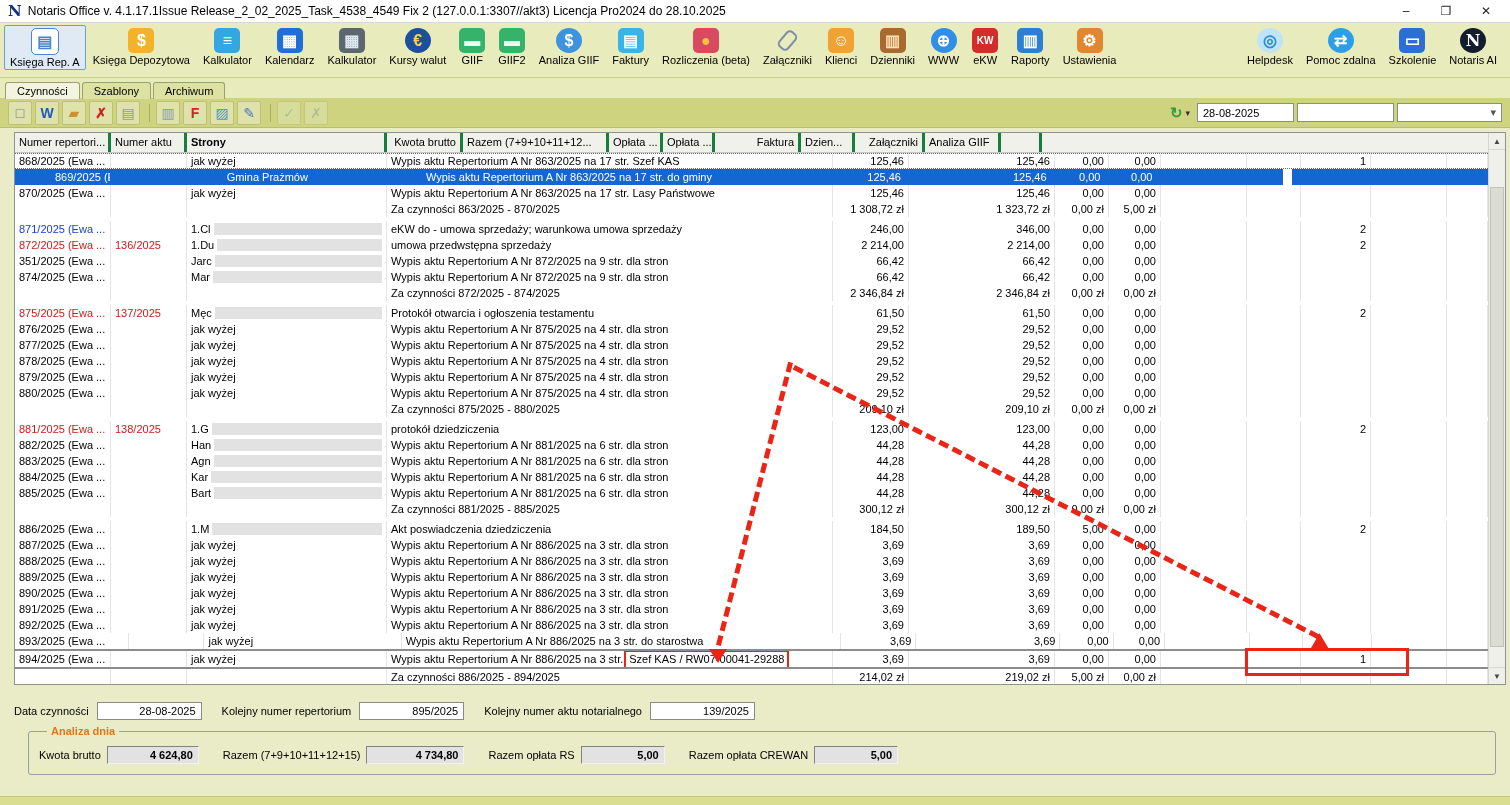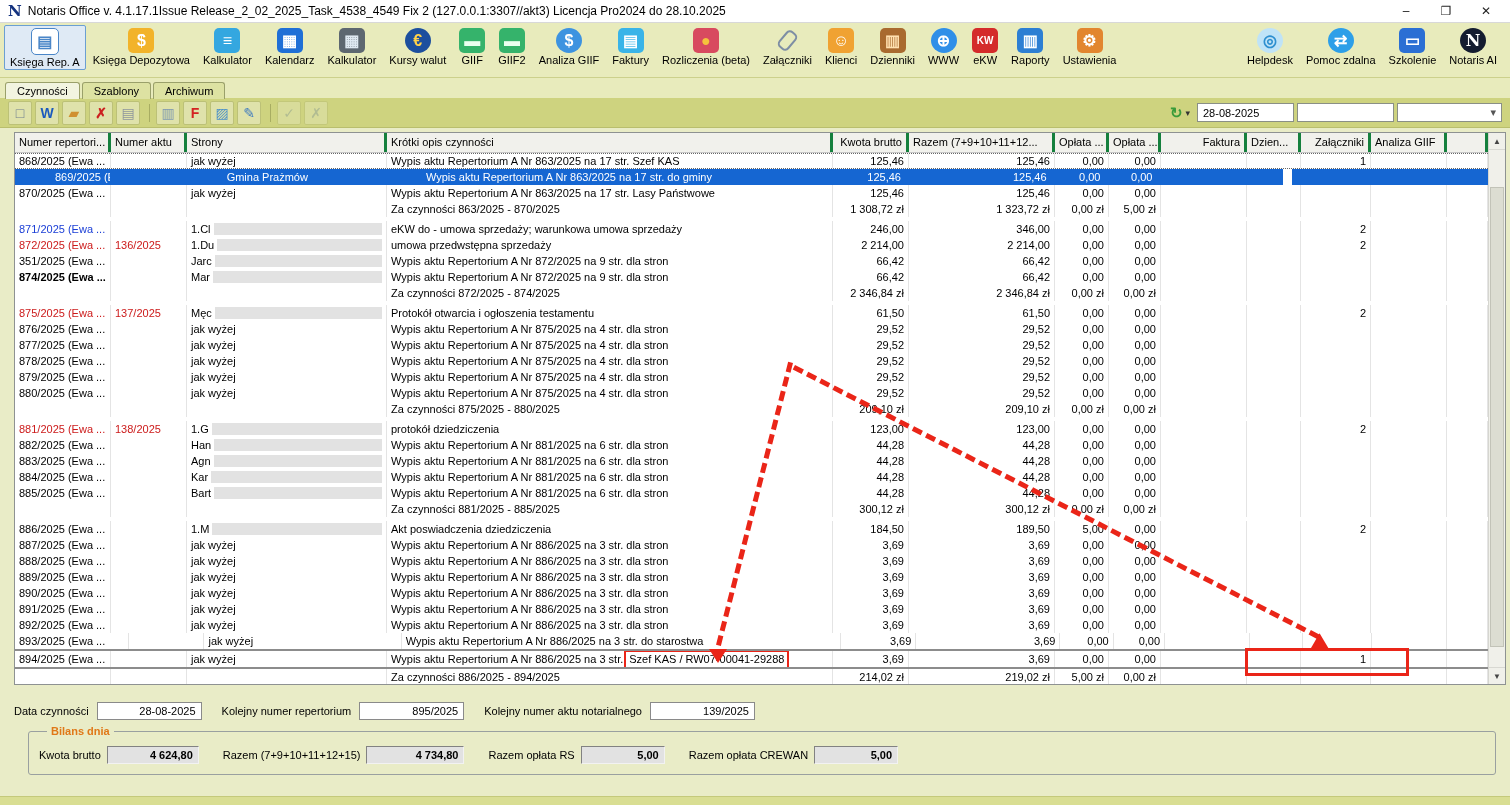--- a/index.html
+++ b/index.html
@@ -230,22 +230,21 @@
       <div class="strip-field" style="width:97px;">28-08-2025</div>
       <div class="strip-field" style="width:97px;"></div>
       <div class="strip-field dd" style="width:105px;">▾</div>
     </div>
   </div>
 
   <div class="grid">
     <div class="ghead" id="ghead">
         <div class="hcell" style="width: 96px;">Numer repertori...</div>
         <div class="hcell" style="width: 76px;">Numer aktu</div>
-        <div class="hcell" style="width: 200px;">Strony</div>
-        <div class="hcell" style="width: 446px;">Krótki opis czynności</div>
+        <div class="hcell" style="width: 200px; font-weight: bold;">Strony</div>
         <div class="hcell r" style="width: 76px;">Kwota brutto</div>
         <div class="hcell" style="width: 146px;">Razem (7+9+10+11+12...</div>
         <div class="hcell" style="width: 54px;">Opłata ...</div>
         <div class="hcell" style="width: 52px;">Opłata ...</div>
         <div class="hcell r" style="width: 86px;">Faktura</div>
         <div class="hcell" style="width: 54px;">Dzien...</div>
         <div class="hcell r" style="width: 70px;">Załączniki</div>
         <div class="hcell" style="width: 76px;">Analiza GIIF</div>
         <div class="hcell" style="width: 41px;"></div>
       </div>
@@ -457,21 +456,21 @@
           <div class="cell r" style="width: 52px;">
             <span>0,00</span>
           </div>
           <div class="cell r" style="width: 86px;"></div>
           <div class="cell" style="width: 54px;"></div>
           <div class="cell r" style="width: 70px;"></div>
           <div class="cell" style="width: 76px;"></div>
           <div class="cell" style="width: 41px;"></div>
         </div>
         <div class="row">
-          <div class="cell" style="width: 96px; font-weight: bold;">
+          <div class="cell" style="width: 96px;">
             <span>874/2025 (Ewa ...</span>
           </div>
           <div class="cell" style="width: 76px;"></div>
           <div class="cell" style="width: 200px;">
             <span>Mar</span>
             <span class="redact"></span>
           </div>
           <div class="cell" style="width: 446px;">
             <span>Wypis aktu Repertorium A Nr 872/2025 na 9 str. dla stron</span>
           </div>
@@ -1208,21 +1207,21 @@
   <div class="footer">
     <div class="f-row" id="f-fields">
         <span class="f-label">Data czynności</span>
         <div class="f-input">28-08-2025</div>
         <span class="f-label">Kolejny numer repertorium</span>
         <div class="f-input">895/2025</div>
         <span class="f-label">Kolejny numer aktu notarialnego</span>
         <div class="f-input">139/2025</div>
       </div>
     <div class="bilans">
-      <span class="bilans-title">Bilans dnia</span>
+      <span class="bilans-title">Analiza dnia</span>
       <div class="b-row" id="b-items">
           <span class="b-label">Kwota brutto</span>
           <div class="b-field" style="width: 92px;">4 624,80</div>
           <span class="b-label">Razem (7+9+10+11+12+15)</span>
           <div class="b-field" style="width: 98px;">4 734,80</div>
           <span class="b-label">Razem opłata RS</span>
           <div class="b-field" style="width: 84px;">5,00</div>
           <span class="b-label">Razem opłata CREWAN</span>
           <div class="b-field" style="width: 84px;">5,00</div>
         </div>

